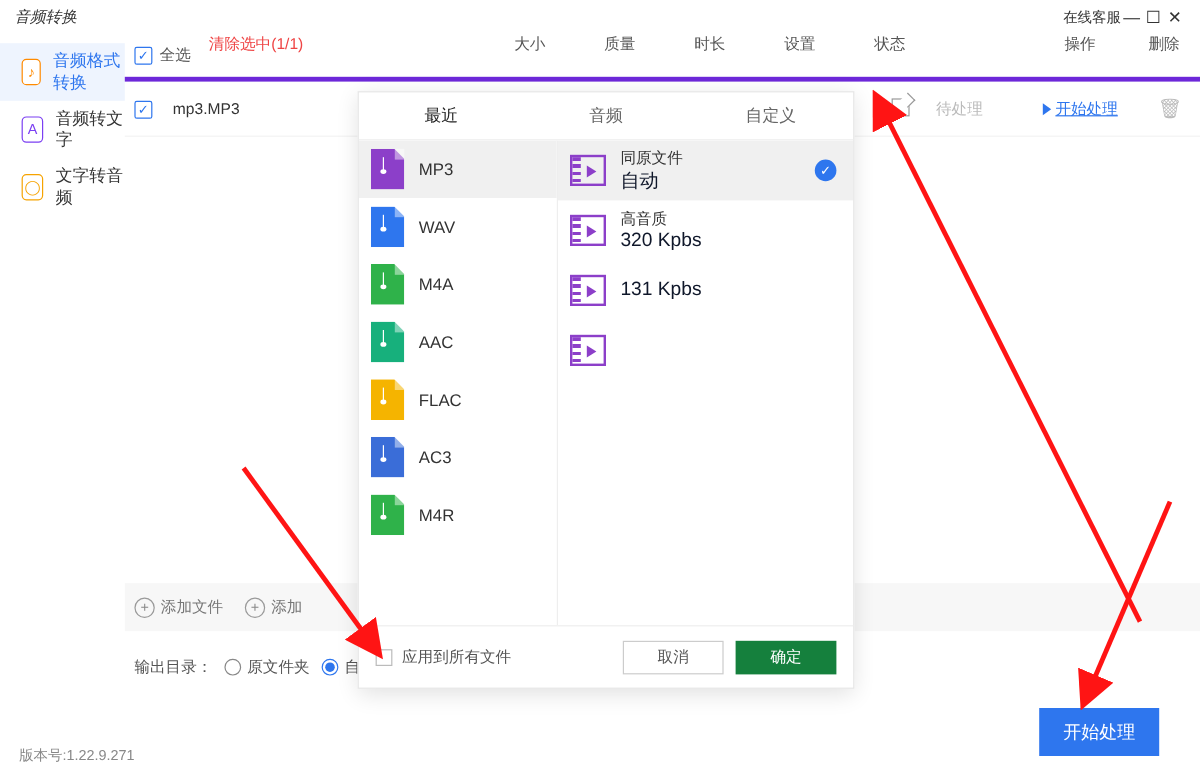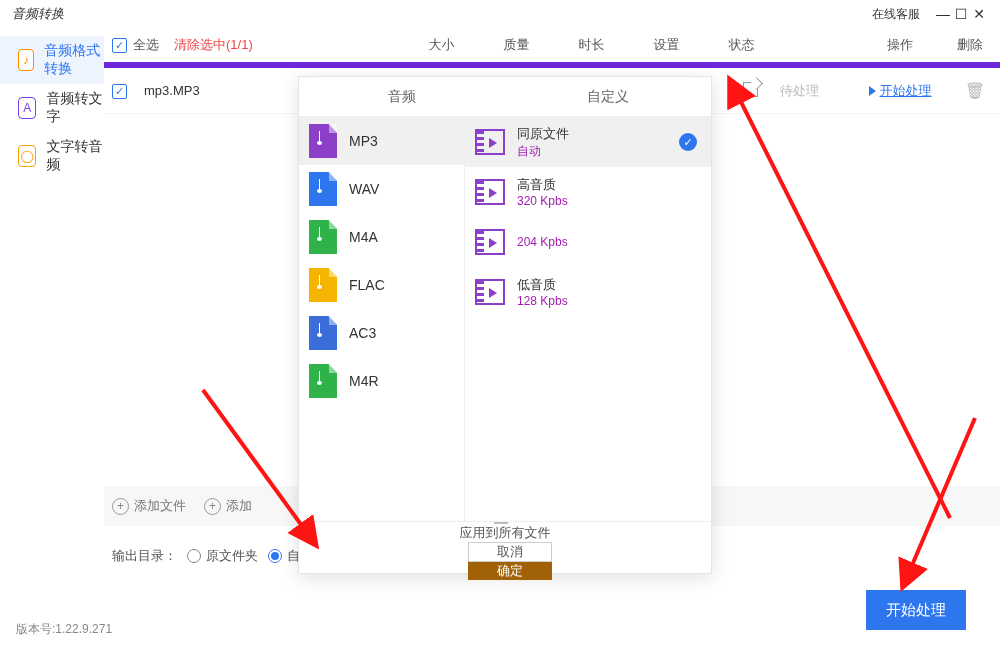--- a/index.html
+++ b/index.html
@@ -2,37 +2,37 @@
 <html><head>
 <meta charset="utf-8">
 <style>
   * { box-sizing: border-box; margin: 0; padding: 0; font-family: "Microsoft YaHei", "PingFang SC", sans-serif; }
   body { width: 1000px; height: 650px; overflow: hidden; background: #fff; position: relative; font-size: 13px; color: #333; }
 
   
   .titlebar { height: 28px; display: flex; align-items: center; padding: 0 12px; font-size: 13px; }
   .titlebar-title { flex: 0 0 auto; font-style: italic; }
   .titlebar-spacer { flex: 1; }
-  .titlebar-link { color: #333; margin-right: 14px; font-size: 12px; }
+  .titlebar-link { color: #333; font-size: 12px; }
   .win-btn { width: 18px; text-align: center; font-size: 14px; line-height: 14px; }
 
   
   .main { display: flex; height: 560px; }
   .sidebar { width: 148px; padding-top: 8px; }
   .side-item { display: flex; align-items: center; height: 48px; padding-left: 18px; font-size: 14px; cursor: pointer; }
   .side-item.active { background: #eef4fe; color: #2e76ee; }
   .side-ico { width: 22px; height: 22px; margin-right: 10px; border-radius: 4px; display: flex; align-items: center; justify-content: center; font-size: 12px; color: #fff; }
   .ico-orange { background: #fff; border: 1.5px solid #ff8a00; color:#ff8a00;}
   .ico-purple { background: #fff; border: 1.5px solid #7b3ff2; color:#7b3ff2;}
   .ico-yellow { background: #fff; border: 1.5px solid #f6a300; color:#f6a300;}
 
   .content { flex: 1; position: relative; }
 
   
-  .header-row { height: 40px; display: flex; align-items: center; border-bottom: 6px solid #6d28d9; font-size: 13px; color: #555; }
+  .header-row { height: 40px; display: flex; border-bottom: 4px solid #6d28d9; font-size: 13px; color: #555; }
   .hdr-checkcell { width: 70px; display:flex; align-items:center; padding-left:8px;}
   .chkbox { width:15px; height:15px; border:1.5px solid #2e76ee; border-radius:2px; display:inline-flex; align-items:center; justify-content:center; color:#2e76ee; font-size:11px; margin-right:6px;}
   .chkbox.checked::after{content:"✓";}
   .hdr-clear { width: 230px; color:#ef4444;}
   .hdr-col { flex: 0 0 75px; text-align:center; color:#555;}
   .hdr-gap { flex:1; }
 
   
   .file-row { height: 46px; display:flex; align-items:center; border-bottom:1px solid #f3f3f3;}
   .file-chk { width:40px; padding-left:8px;}
@@ -83,30 +83,30 @@
   .fmt-label{font-size:14px;}
 
   .qual-col{flex:1;border-left:1px solid #eee;}
   .qual-item{display:flex;align-items:center;height:50px;padding:0 14px 0 10px;cursor:pointer;}
   .qual-item.sel{background:#f0f0f0;}
   .qual-ico{width:30px;height:26px;border:2px solid #8c3fc9;margin-right:12px;position:relative;}
   .qual-ico::before{content:"";position:absolute;left:0;top:0;bottom:0;width:7px;background:repeating-linear-gradient(#8c3fc9 0 3px,transparent 3px 6px);}
   .qual-ico::after{content:"";position:absolute;left:12px;top:7px;width:0;height:0;border-left:8px solid #8c3fc9;border-top:5px solid transparent;border-bottom:5px solid transparent;}
   .qual-txt{flex:1;}
   .qual-title{font-size:13px;}
-  .qual-sub{font-size:12px;color:#a21caf;}
+  .qual-sub{font-size:16px;color:#0f172a;}
   .check-badge{width:18px;height:18px;border-radius:50%;background:#2e76ee;color:#fff;display:flex;align-items:center;justify-content:center;font-size:11px;}
 
-  .pop-footer{height:52px;border-top:1px solid #eee;display:flex;align-items:center;padding:0 14px;flex-direction:column;}
+  .pop-footer{height:52px;border-top:1px solid #eee;display:flex;align-items:center;padding:0 14px;}
   .pop-chk{width:14px;height:14px;border:1.2px solid #bbb;margin-right:8px;}
   .pop-chk-label{font-size:13px;color:#555;flex:0 0 auto;}
   .pop-sp{flex:1;}
   .pop-btn{width:84px;height:28px;display:flex;align-items:center;justify-content:center;font-size:13px;margin-left:10px;cursor:pointer;}
   .btn-cancel{border:1px solid #ccc;background:#fff;color:#555;}
-  .btn-ok{background:#a16207;color:#fff;}
+  .btn-ok{background:#15803d;color:#fff;}
 
   
   .arrow{position:absolute;pointer-events:none;}
   .arrow svg{overflow:visible;}
 
   
   .fmt-col::-webkit-scrollbar{width:6px;}
   .fmt-col::-webkit-scrollbar-thumb{background:#ddd;border-radius:3px;}
 </style>
 </head>
@@ -187,38 +187,43 @@
     </div>
   </div>
 </div>
 
 <div class="start-big">开始处理</div>
 
 <div class="version">版本号:1.22.9.271</div>
 
 <div class="popup">
   <div class="pop-tabs">
+    <div class="pop-tab active">最近</div>
     <div class="pop-tab">音频</div>
     <div class="pop-tab">自定义</div>
   </div>
   <div class="pop-body">
     <div class="fmt-col" id="fmt-col">
         <div class="fmt-item sel">
           <span class="file-ico note" style="--c:#8c3fc9"><span class="note-g"></span>MP3</span>
           <span class="fmt-label">MP3</span>
         </div>
         <div class="fmt-item">
           <span class="file-ico note" style="--c:#2e76ee"><span class="note-g"></span>WAV</span>
           <span class="fmt-label">WAV</span>
         </div>
         <div class="fmt-item">
           <span class="file-ico note" style="--c:#2fb24a"><span class="note-g"></span>M4A</span>
           <span class="fmt-label">M4A</span>
         </div>
         <div class="fmt-item">
+          <span class="file-ico note" style="--c:#17b07c"><span class="note-g"></span>AAC</span>
+          <span class="fmt-label">AAC</span>
+        </div>
+        <div class="fmt-item">
           <span class="file-ico note" style="--c:#f5b400"><span class="note-g"></span>FLAC</span>
           <span class="fmt-label">FLAC</span>
         </div>
         <div class="fmt-item">
           <span class="file-ico note" style="--c:#3a6dd8"><span class="note-g"></span>AC3</span>
           <span class="fmt-label">AC3</span>
         </div>
         <div class="fmt-item">
           <span class="file-ico note" style="--c:#2fb24a"><span class="note-g"></span>M4R</span>
           <span class="fmt-label">M4R</span>
@@ -236,29 +241,25 @@
         <div class="qual-item">
           <span class="qual-ico"></span>
           <span class="qual-txt">
             <div class="qual-title">高音质</div>
             <div class="qual-sub">320 Kpbs</div>
           </span>
         </div>
         <div class="qual-item">
           <span class="qual-ico"></span>
           <span class="qual-txt">
-            <div class="qual-sub">204 Kpbs</div>
+            <div class="qual-sub">131 Kpbs</div>
           </span>
         </div>
         <div class="qual-item">
           <span class="qual-ico"></span>
-          <span class="qual-txt">
-            <div class="qual-title">低音质</div>
-            <div class="qual-sub">128 Kpbs</div>
-          </span>
         </div>
       </div>
   </div>
   <div class="pop-footer">
     <span class="pop-chk"></span>
     <span class="pop-chk-label">应用到所有文件</span>
     <span class="pop-sp"></span>
     <span class="pop-btn btn-cancel">取消</span>
     <span class="pop-btn btn-ok">确定</span>
   </div>

